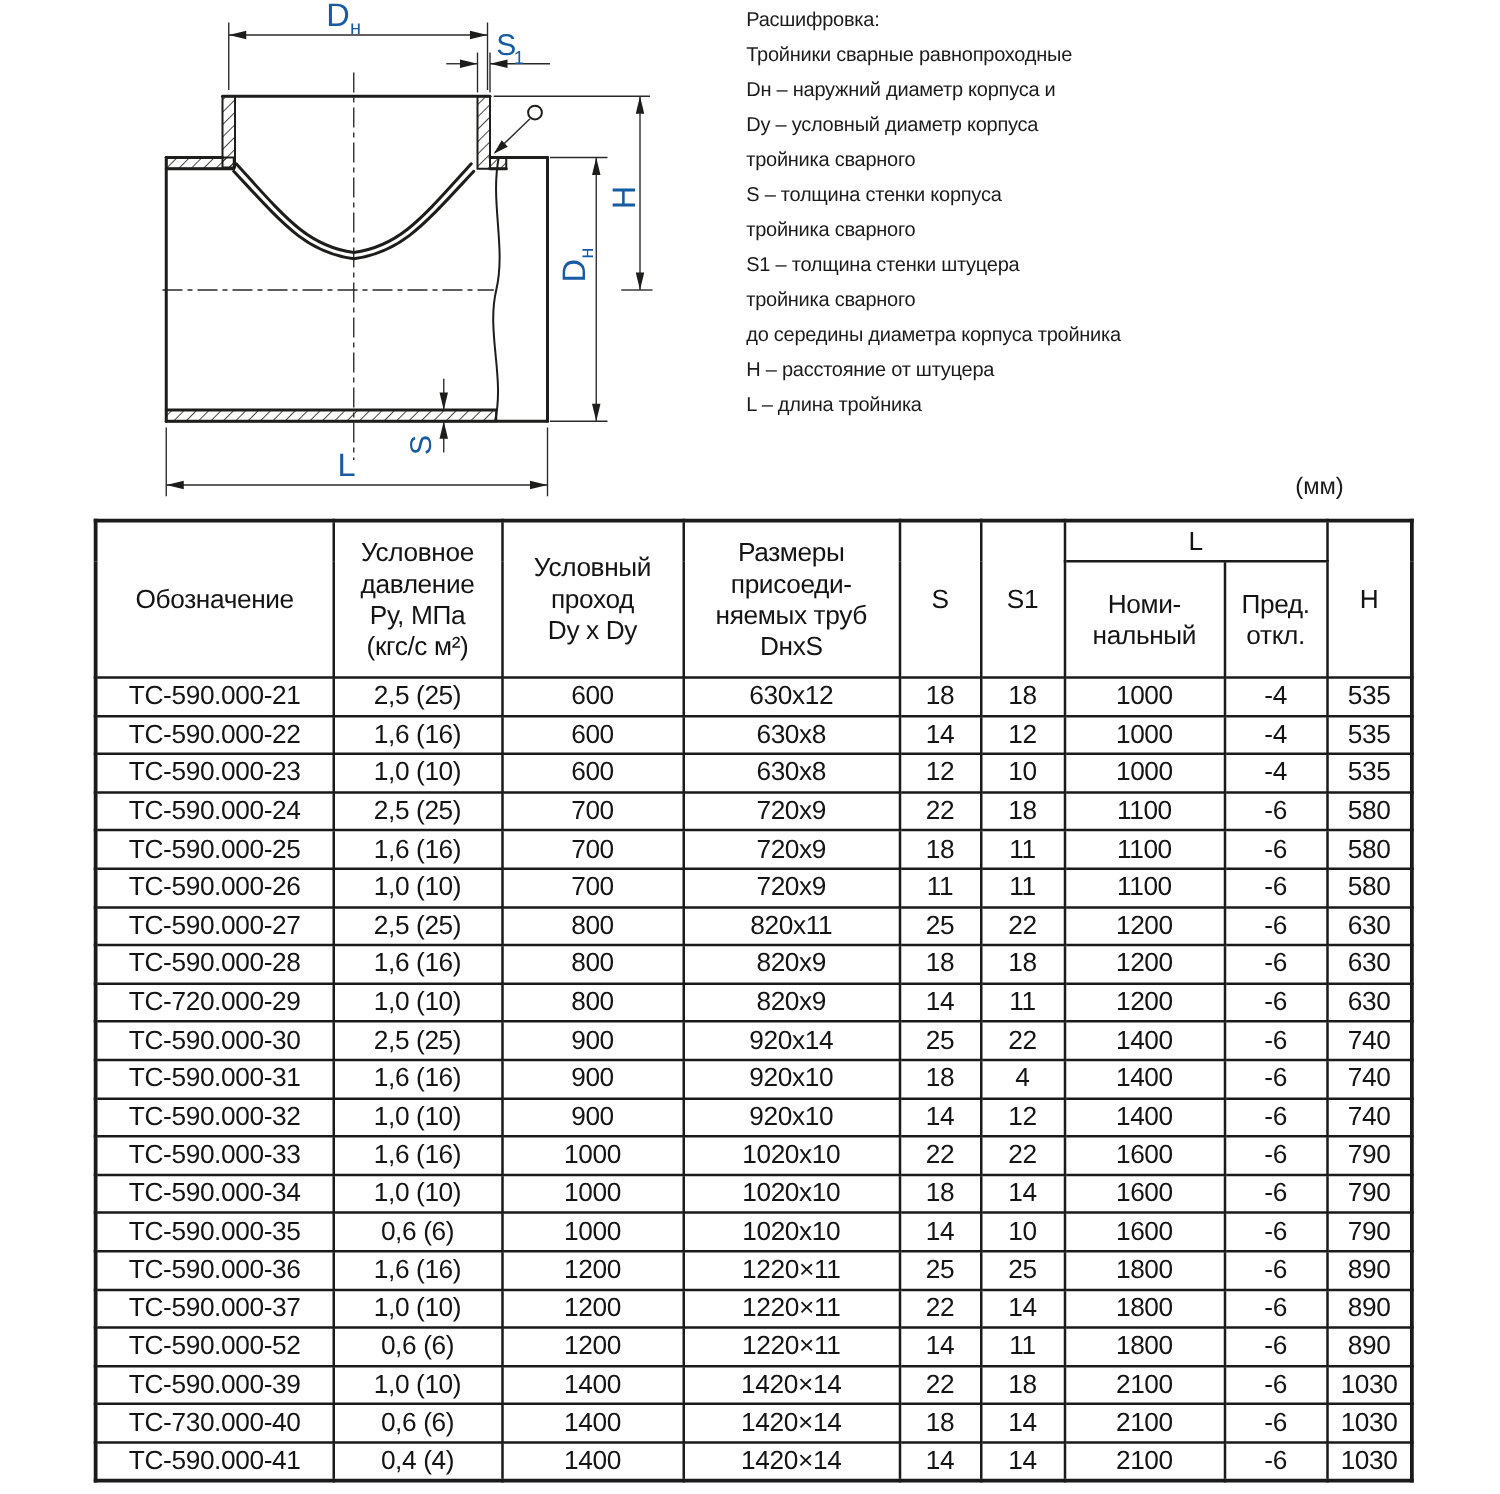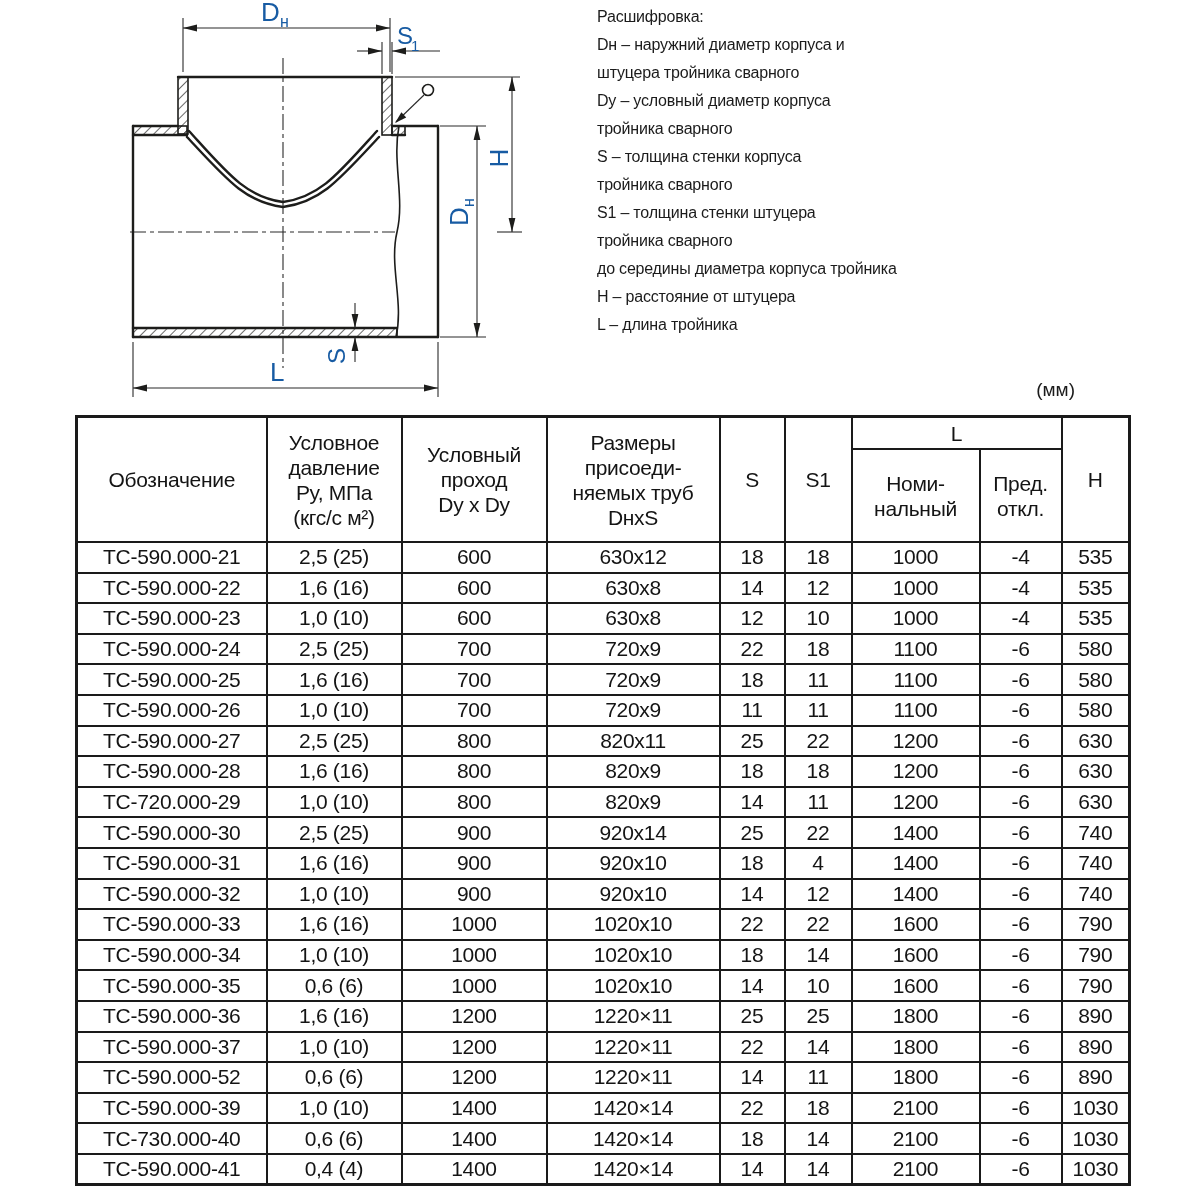--- a/index.html
+++ b/index.html
@@ -121,22 +121,22 @@
       <text x="463" y="220" font-size="16">н</text>
     </g>
     <text transform="rotate(-90 341 356)" x="341" y="360" font-size="24" text-anchor="middle">S</text>
     <text x="270" y="381" font-size="26">L</text>
   </g>
 </svg>
 </div>
 
 <div class="legend">
   <div class="legend-line">Расшифровка:</div>
+  <div class="legend-line">Тройники сварные равнопроходные</div>
   <div class="legend-line">Dн – наружний диаметр корпуса и</div>
-  <div class="legend-line">штуцера тройника сварного</div>
   <div class="legend-line">Dy – условный диаметр корпуса</div>
   <div class="legend-line">тройника сварного</div>
   <div class="legend-line">S – толщина стенки корпуса</div>
   <div class="legend-line">тройника сварного</div>
   <div class="legend-line">S1 – толщина стенки штуцера</div>
   <div class="legend-line">тройника сварного</div>
   <div class="legend-line">до середины диаметра корпуса тройника</div>
   <div class="legend-line">H – расстояние от штуцера</div>
   <div class="legend-line">L – длина тройника</div>
 </div>

